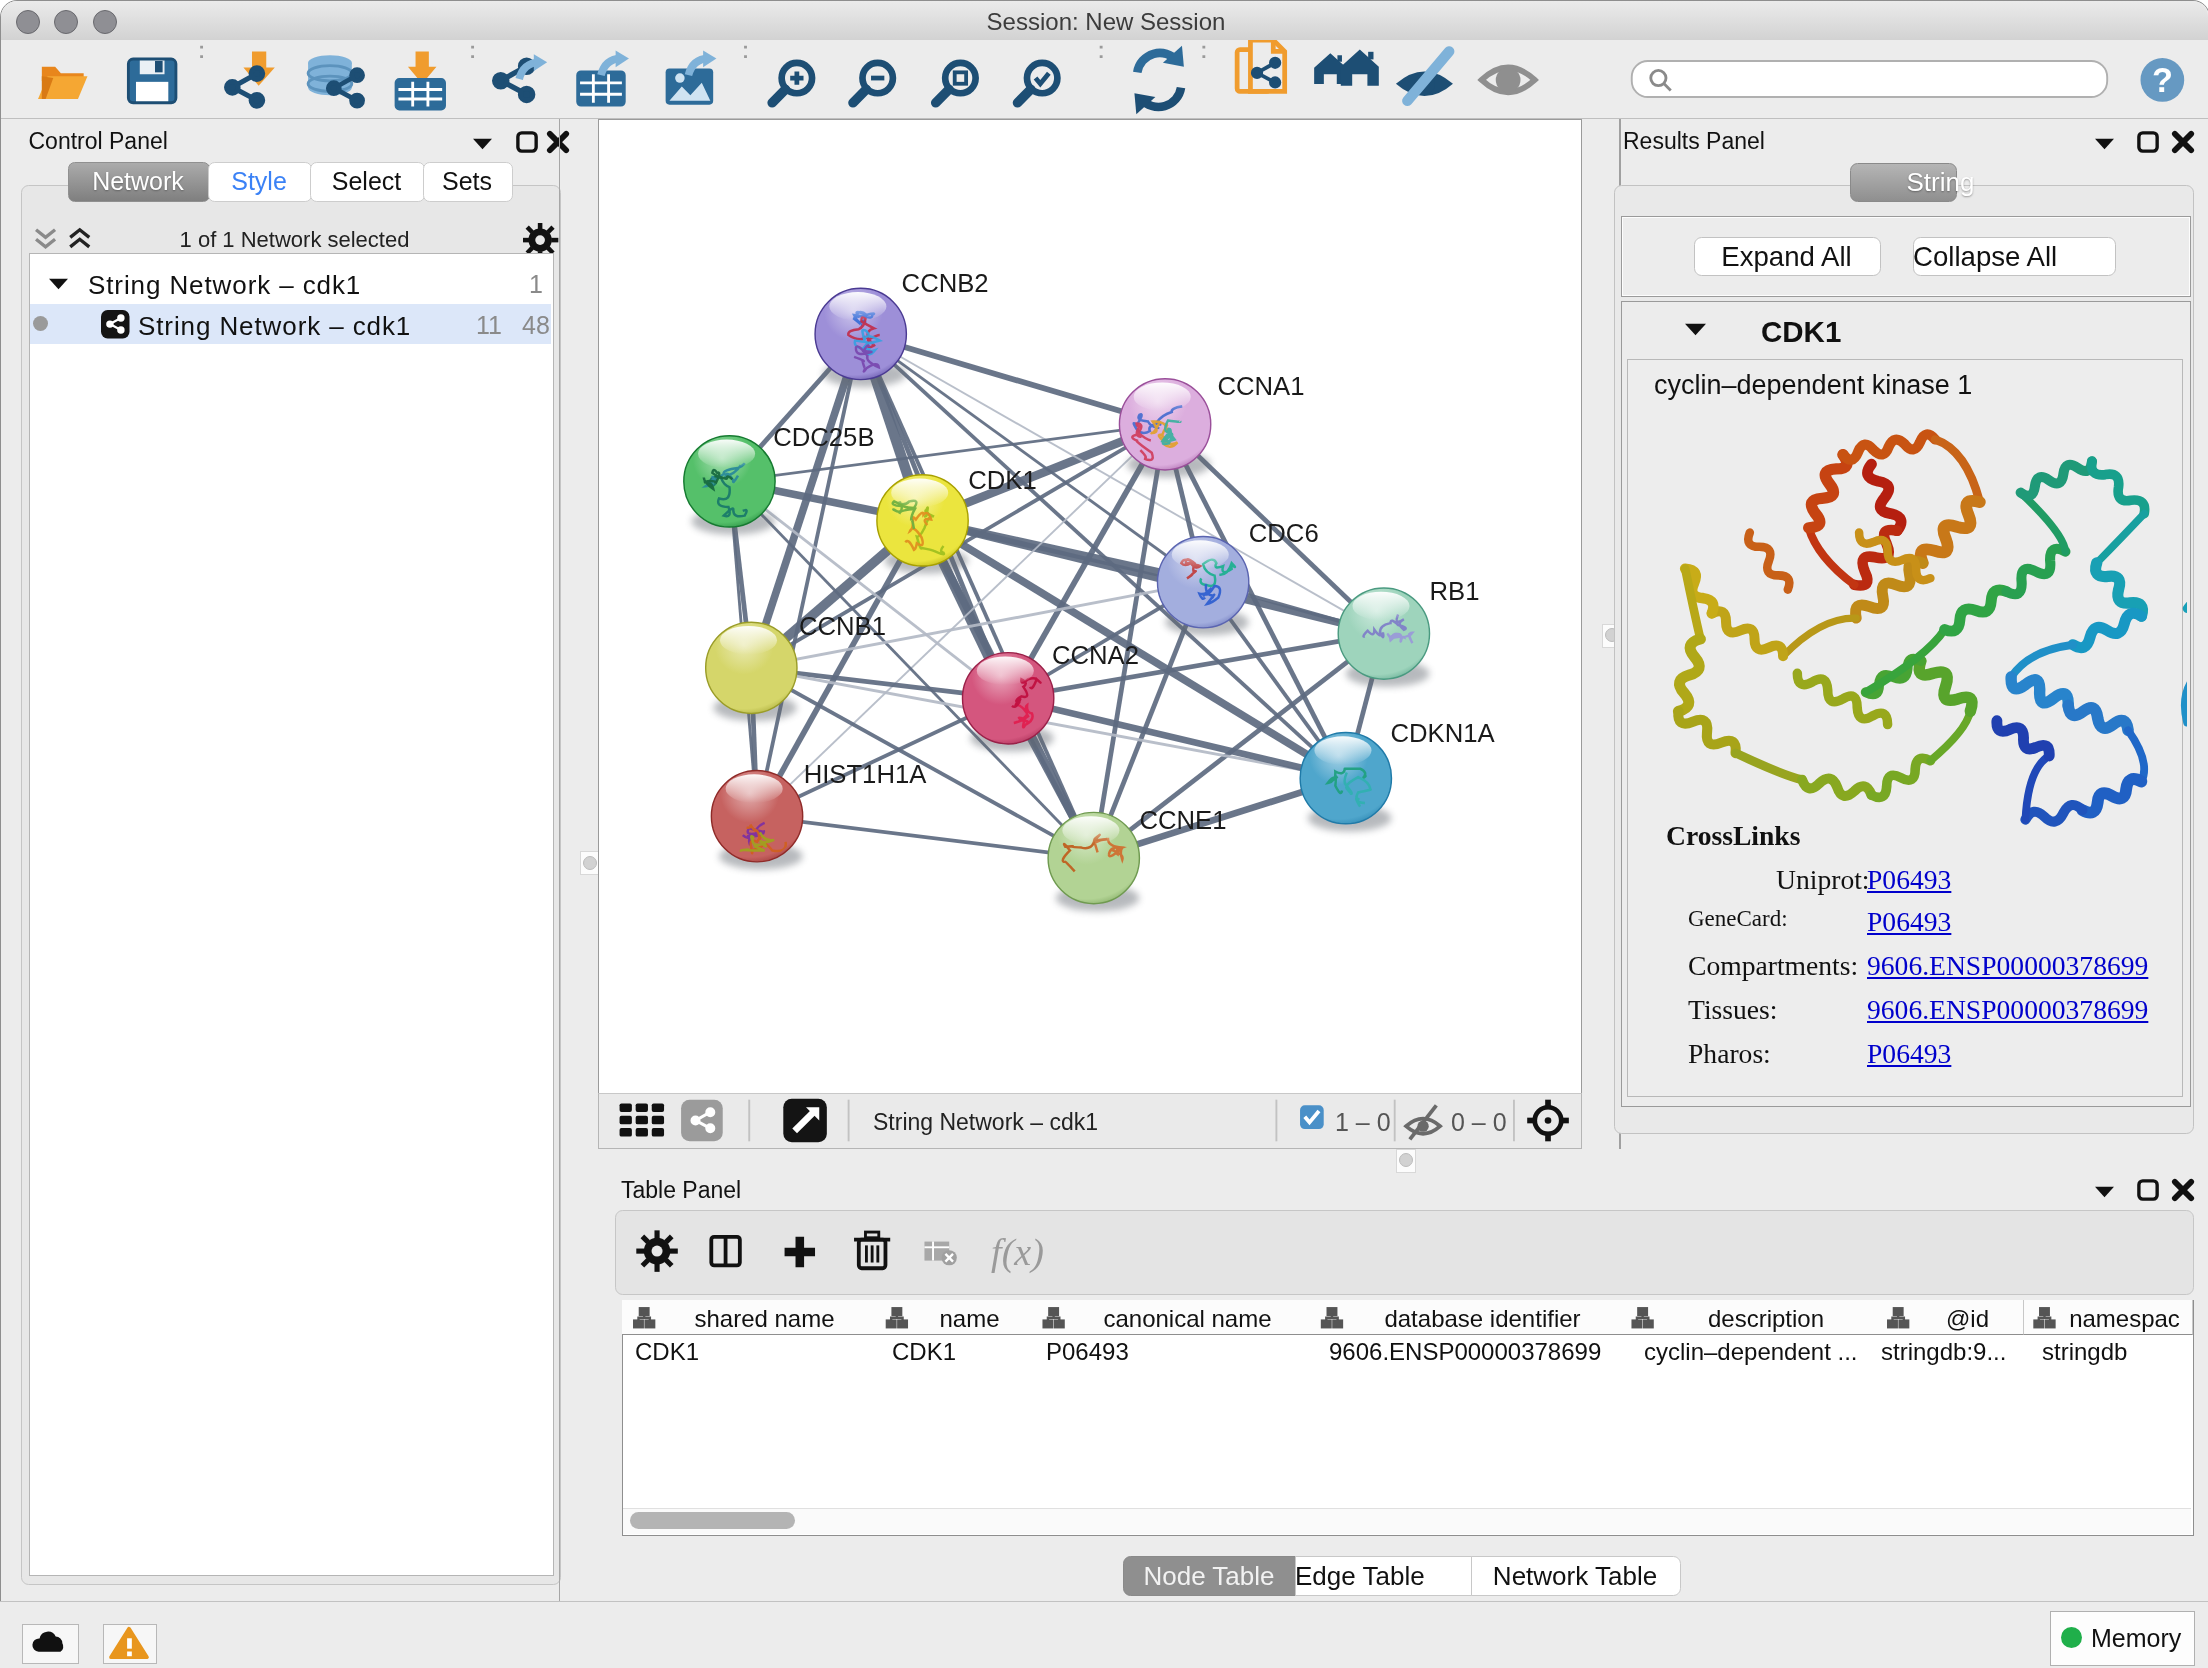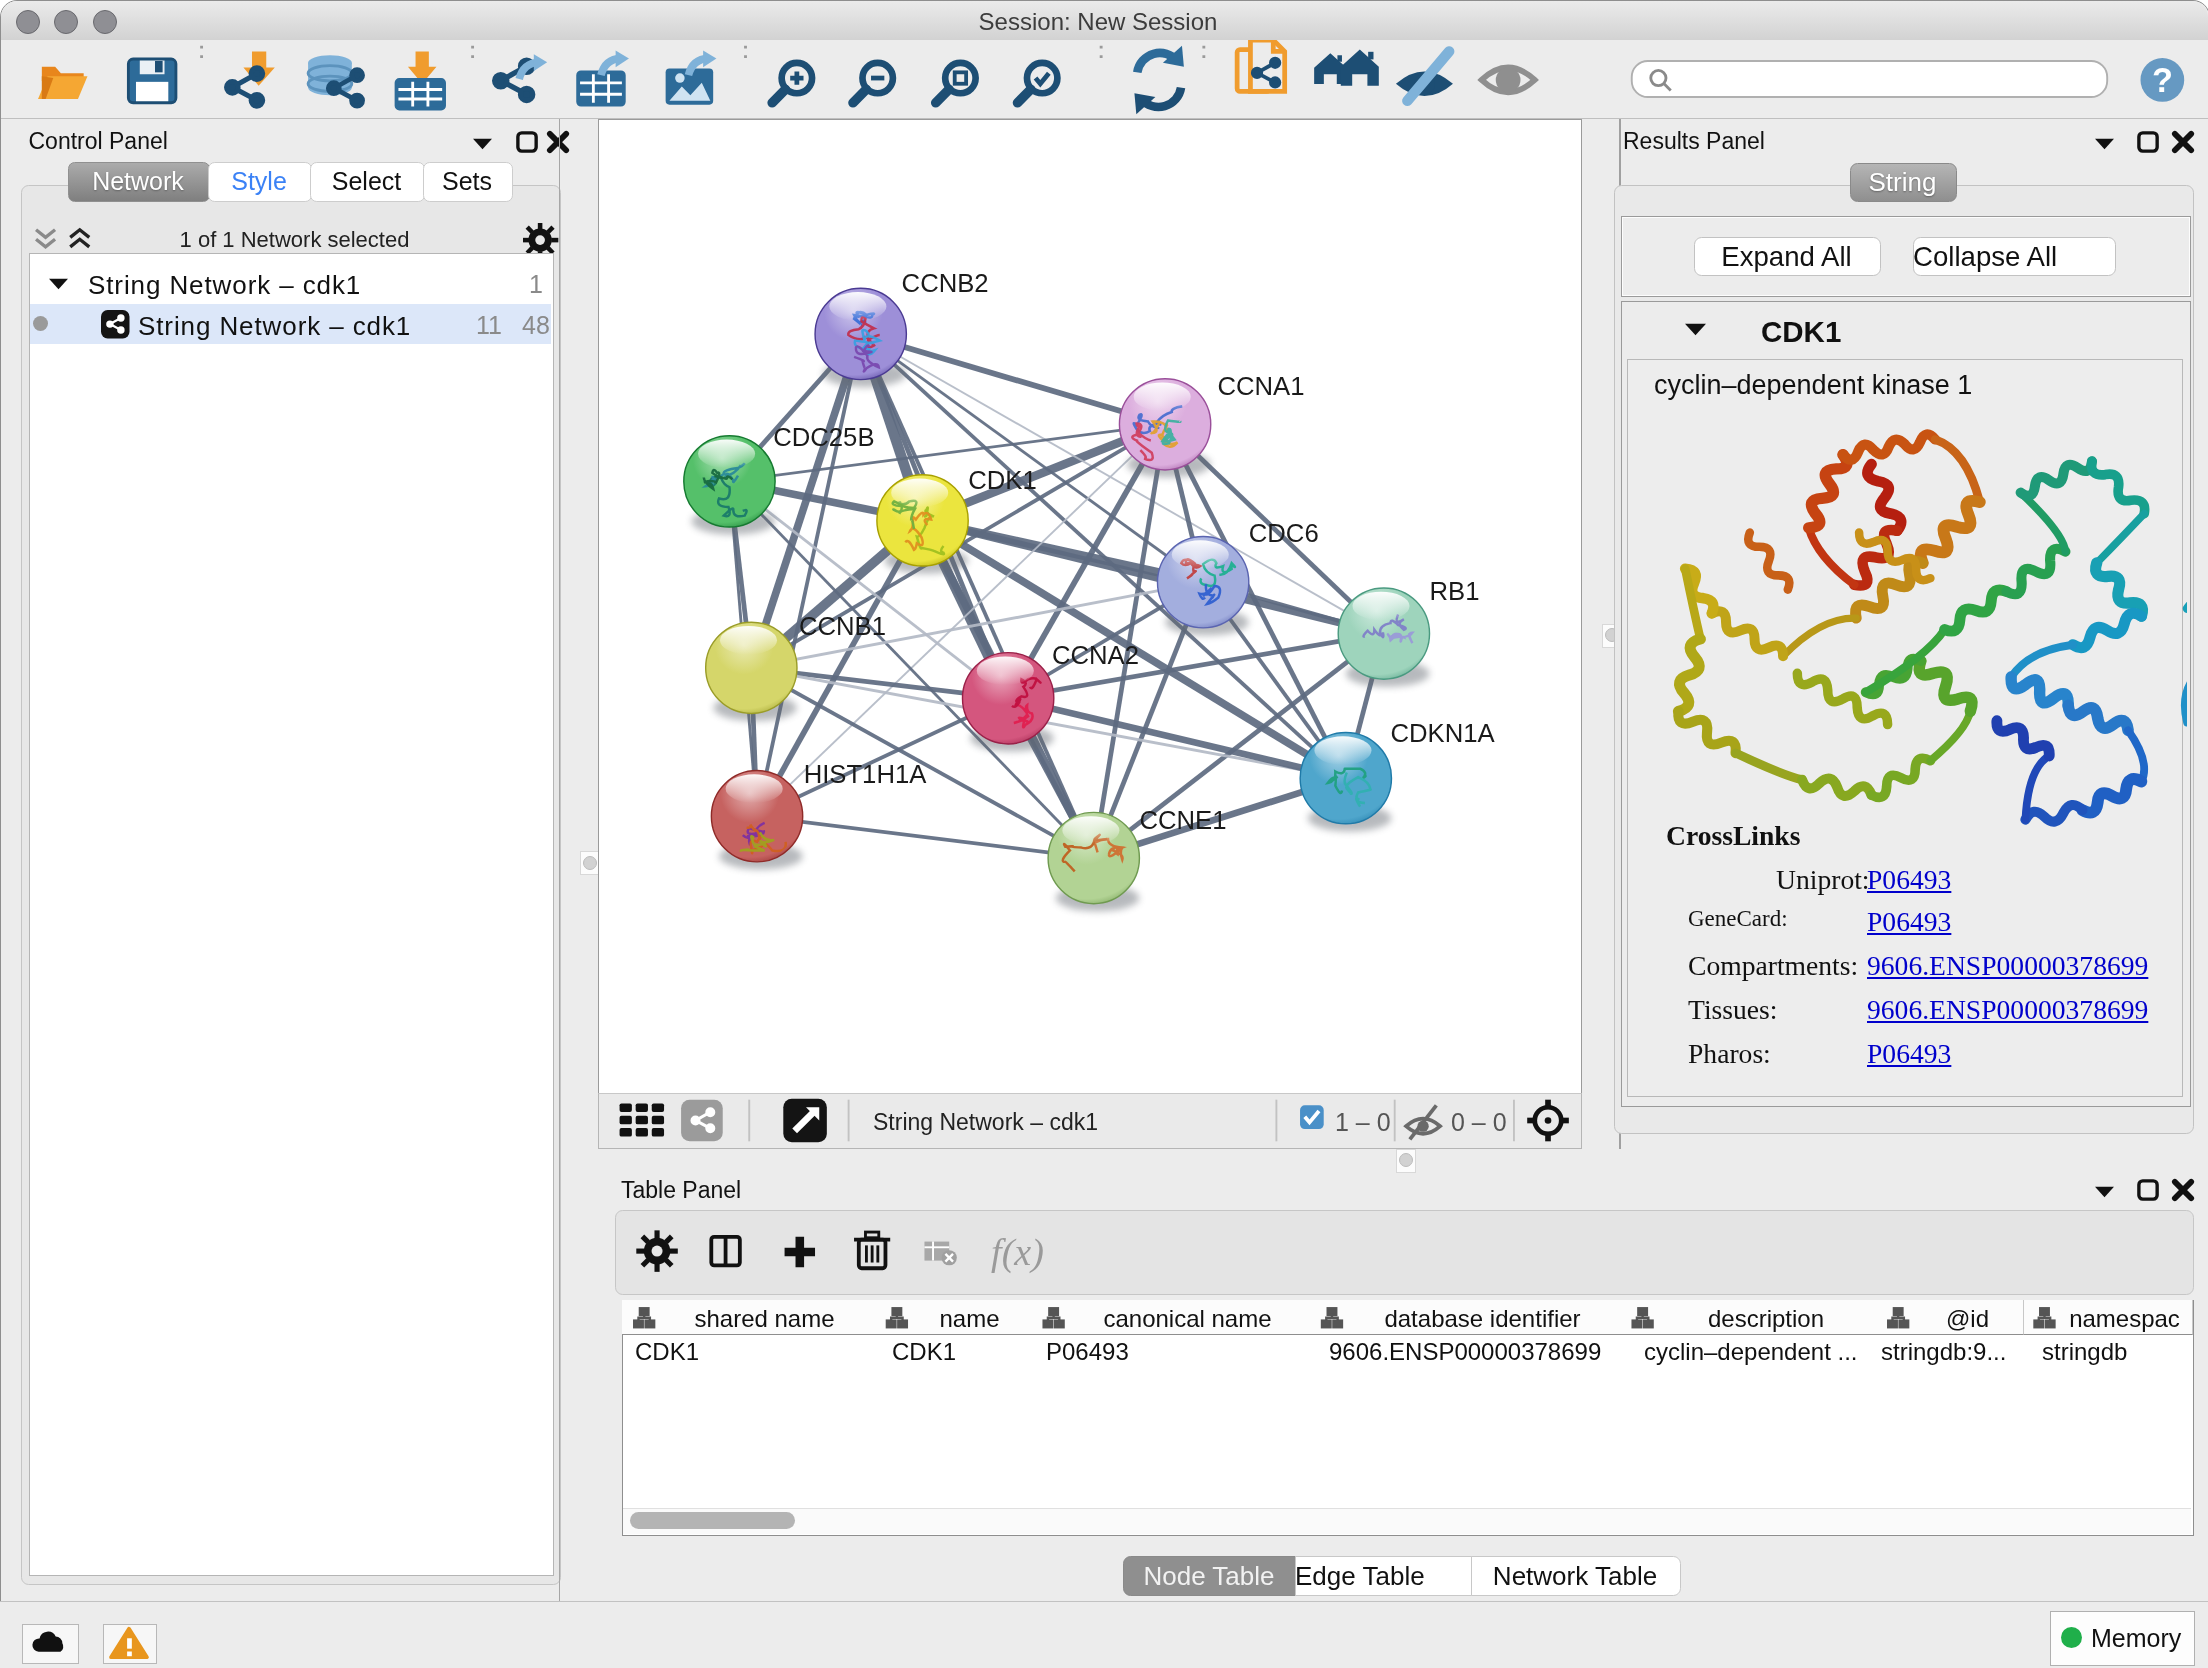--- a/index.html
+++ b/index.html
@@ -1,18 +1,18 @@
 <!DOCTYPE html>
 <html style="font-size:15px"><head><meta charset="utf-8"><style>html,body{margin:0;padding:0;}body{width:2208px;height:1668px;position:relative;background:#fff;font-family:"Liberation Sans", sans-serif;overflow:hidden;}}div{box-sizing:border-box;}</style></head><body>
 <div style="position:absolute;left:0px;top:0px;width:2208px;height:1668px;background:#ececec;border:1px solid #8e8e8e;border-radius:17px 17px 0 0;"></div>
 <div style="position:absolute;left:1px;top:1px;width:2207px;height:39px;background:linear-gradient(#ebebeb,#d2d2d2);border-bottom:1px solid #b2b2b2;border-radius:16px 16px 0 0;"></div>
 <div style="position:absolute;left:16px;top:9.5px;width:22px;height:22px;border-radius:50%;background:#8f8f94;border:1px solid #69696e;"></div>
 <div style="position:absolute;left:54px;top:9.5px;width:22px;height:22px;border-radius:50%;background:#8f8f94;border:1px solid #69696e;"></div>
 <div style="position:absolute;left:93px;top:9.5px;width:22px;height:22px;border-radius:50%;background:#8f8f94;border:1px solid #69696e;"></div>
-<div style="position:absolute;left:0px;top:7.6px;font-size:24px;color:#3c3c3c;font-weight:400;font-family:'Liberation Sans',sans-serif;white-space:nowrap;width:2196px;text-align:center;">Session: New Session</div>
+<div style="position:absolute;left:8px;top:7.6px;font-size:24px;color:#3c3c3c;font-weight:400;font-family:'Liberation Sans',sans-serif;white-space:nowrap;width:2196px;text-align:center;">Session: New Session</div>
 <div style="position:absolute;left:1px;top:40px;width:2207px;height:78px;background:#ececec;border-bottom:1px solid #bfbfbf;"></div>
 <svg style="position:absolute;left:0;top:40px" width="2208" height="78" viewBox="0 42 2322 82">
     <path d="M44,70 h14 l6,7 h24 v8 h-44 z" fill="#e8861c"></path>
     <path d="M40,104 l10,-24 h42 l-10,24 z" fill="#f5a733"></path>
     <path d="M44,80 v24 h4 l8,-22 z" fill="#d97a14"></path>
     <rect x="135" y="62" width="50" height="46" rx="5" fill="#2d6b99"></rect>
     <rect x="147" y="62" width="26" height="16" fill="#fff" opacity="0.9"></rect>
     <rect x="163" y="64" width="8" height="12" fill="#1d4e74"></rect>
     <rect x="143" y="86" width="34" height="22" fill="#fff"></rect>
     <rect x="135" y="62" width="50" height="46" rx="5" fill="none" stroke="#1d4e74" stroke-width="3"></rect>
@@ -473,21 +473,21 @@
     <path d="M3,6 h20 l-10,11 z" fill="#111"></path>
   </svg>
 <svg style="position:absolute;left:2136px;top:130px" width="25" height="25" viewBox="0 0 26 26">
     <rect x="3" y="3" width="19" height="19" rx="4" fill="none" stroke="#111" stroke-width="3.5"></rect>
   </svg>
 <svg style="position:absolute;left:2171px;top:130px" width="25" height="25" viewBox="0 0 26 26">
     <path d="M4,4 L21,21 M21,4 L4,21" stroke="#111" stroke-width="6" stroke-linecap="round"></path>
   </svg>
 <div style="position:absolute;left:1614px;top:185px;width:578px;height:947px;background:#e9e9e9;border:1px solid #c2c2c2;border-radius:7.6px;"></div>
 <div style="position:absolute;left:1850px;top:163px;width:105px;height:37px;background:linear-gradient(#b5b5b5,#8f8f8f);border:1px solid #8a8a8a;border-radius:7.6px;"></div>
-<div style="position:absolute;left:1850px;top:167px;font-size:26px;color:#fff;font-weight:400;font-family:'Liberation Sans',sans-serif;white-space:nowrap;width:105px;text-align:center;text-shadow:0 1px 1.9px rgba(0,0,0,0.35);">String</div>
+<div style="position:absolute;left:1850px;top:167px;font-size:26px;color:#fff;font-weight:400;font-family:'Liberation Sans',sans-serif;white-space:nowrap;width:105px;text-align:center;text-shadow:0 1px 1.9px rgba(0,0,0,0.35);padding-left:38px;">String</div>
 <div style="position:absolute;left:1621px;top:216px;width:568px;height:79px;background:#ececec;border:1px solid #9a9a9a;box-shadow:inset 0 0 0 1px #fdfdfd;"></div>
 <div style="position:absolute;left:1694px;top:237px;width:185px;height:37px;background:#fff;border:1px solid #c2c2c2;border-radius:7.6px;"></div>
 <div style="position:absolute;left:1694px;top:241px;font-size:27.6px;color:#111;font-weight:400;font-family:'Liberation Sans',sans-serif;white-space:nowrap;width:185px;text-align:center;">Expand All</div>
 <div style="position:absolute;left:1913px;top:237px;width:201px;height:37px;background:#fff;border:1px solid #c2c2c2;border-radius:7.6px;"></div>
 <div style="position:absolute;left:1913px;top:241px;font-size:27.6px;color:#111;font-weight:400;font-family:'Liberation Sans',sans-serif;white-space:nowrap;width:201px;text-align:left;">Collapse All</div>
 <div style="position:absolute;left:1621px;top:301px;width:568px;height:804px;background:#ececec;border:1px solid #9a9a9a;"></div>
 <svg style="position:absolute;left:1682px;top:318px" width="27" height="21" viewBox="0 0 28 22">
     <path d="M3,6 h22 l-11,12 z" fill="#111"></path>
   </svg>
 <div style="position:absolute;left:1761px;top:315px;font-size:29.5px;color:#111;font-weight:700;font-family:'Liberation Sans',sans-serif;white-space:nowrap;">CDK1</div>

